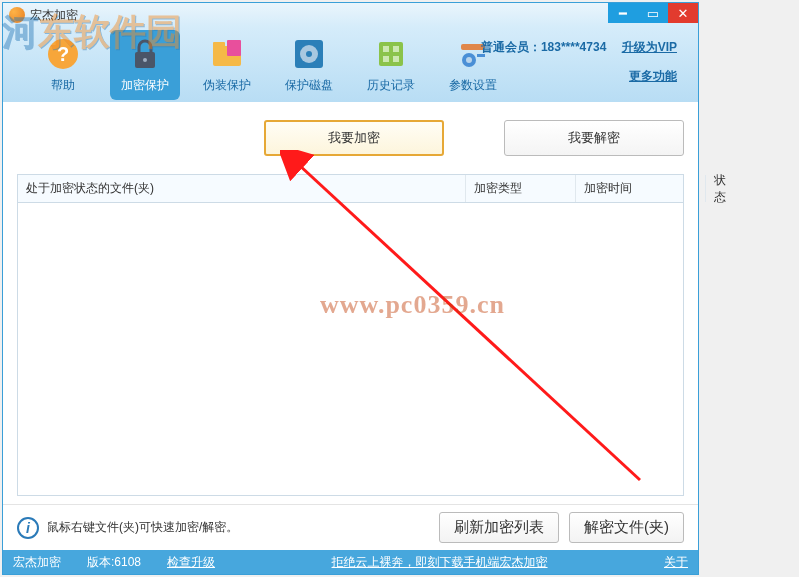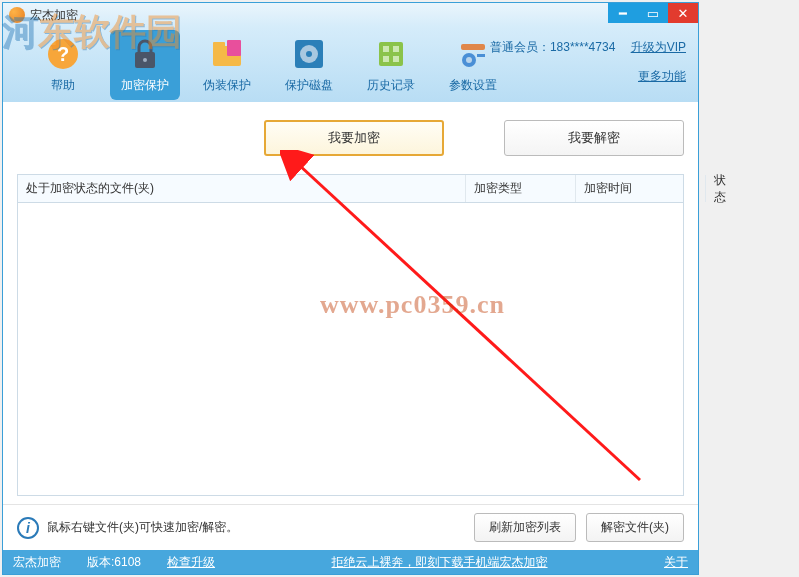--- a/index.html
+++ b/index.html
@@ -12,21 +12,21 @@
 .winbtns { position: absolute; right: 0; top: 0; display: flex; }
 .winbtn { width: 30px; height: 20px; display: flex; align-items: center; justify-content: center; font-size: 13px; color: #fff; cursor: pointer; }
 .winbtn.min { background: #1f9ee0; }
 .winbtn.max { background: #1f9ee0; }
 .winbtn.close { background: #e23b2e; }
 
 .toolbar { height: 75px; background: linear-gradient(#d5ecfa, #b8ddf4); display: flex; align-items: center; padding-left: 25px; position: relative; }
 .toolbtn { width: 70px; height: 70px; display: flex; flex-direction: column; align-items: center; justify-content: center; font-size: 12px; color: #1a6aa5; margin-right: 12px; border-radius: 6px; cursor: pointer; }
 .toolbtn.active { background: #3a9fd8; color: #fff; }
 .toolicon { width: 40px; height: 38px; margin-bottom: 4px; display: flex; align-items: center; justify-content: center; }
-.toolinfo { position: absolute; right: 12px; top: 12px; text-align: right; font-size: 12px; color: #1a6aa5; }
+.toolinfo { position: absolute; right: 21px; top: 12px; text-align: right; font-size: 12px; color: #1a6aa5; font-weight: bold; }
 .toolinfo a { color: #1a6aa5; text-decoration: underline; cursor: pointer; margin-left: 12px; }
 .toolinfo .row { margin-bottom: 12px; }
 
 .mainarea { flex: 1; background: #fff; padding: 18px 14px 8px 14px; display: flex; flex-direction: column; }
 .actionrow { display: flex; justify-content: flex-end; gap: 60px; margin-bottom: 18px; }
 .bigbtn { width: 180px; height: 36px; border: 1px solid #bbb; background: linear-gradient(#fff,#f4f4f4); border-radius: 3px; font-size: 13px; color: #333; cursor: pointer; }
 .bigbtn.primary { border: 2px solid #e6a836; background: linear-gradient(#fffdf5,#fdf5dc); }
 
 .tablewrap { flex: 1; border: 1px solid #cddbe6; }
 .thead { display: flex; background: #f6fbff; border-bottom: 1px solid #cddbe6; height: 28px; align-items: center; font-size: 12px; color: #333; }
@@ -34,21 +34,21 @@
 .th1 { flex: 0 0 448px; text-align: right; }
 .th2 { flex: 0 0 110px; }
 .th3 { flex: 0 0 130px; }
 .th4 { flex: 1; border-right: none; }
 .tbody { height: calc(100% - 28px); background: #fff; }
 
 .footer1 { height: 46px; display: flex; align-items: center; padding: 0 14px; justify-content: space-between; border-top: 1px solid #e4e4e4; }
 .hint { display: flex; align-items: center; font-size: 12px; color: #333; gap: 8px; }
 .info-icon { width: 22px; height: 22px; border-radius: 50%; border: 2px solid #2a7ab8; display: flex; align-items: center; justify-content: center; color: #2a7ab8; font-weight: bold; font-style: italic; font-size: 14px; }
 .footer1-btns { display: flex; gap: 10px; }
-.smallbtn { padding: 5px 14px; border: 1px solid #bbb; background: linear-gradient(#fff,#f3f3f3); border-radius: 3px; font-size: 12px; cursor: pointer; color: #333; }
+.smallbtn { padding: 5px 14px; border: 1px solid #bbb; background: linear-gradient(#fff,#f3f3f3); border-radius: 3px; font-size: 15px; cursor: pointer; color: #333; }
 
 .statusbar { height: 24px; background: #47a7dd; display: flex; align-items: center; font-size: 12px; color: #fff; padding: 0 10px; justify-content: space-between; }
 .statusbar .left { display: flex; gap: 26px; }
 .statusbar .center { flex: 1; text-align: center; }
 .statusbar a { color: #fff; text-decoration: underline; cursor: pointer; }
 
 
 .wm { position: absolute; pointer-events: none; z-index: 50; font-weight: bold; opacity: 0.45; }
 .wm-logo { top: 8px; left: 2px; font-size: 36px; color: #f08a24; text-shadow: 1px 1px #2a7ab8; }
 .wm-logo .blue { color: #2a7ab8; }

